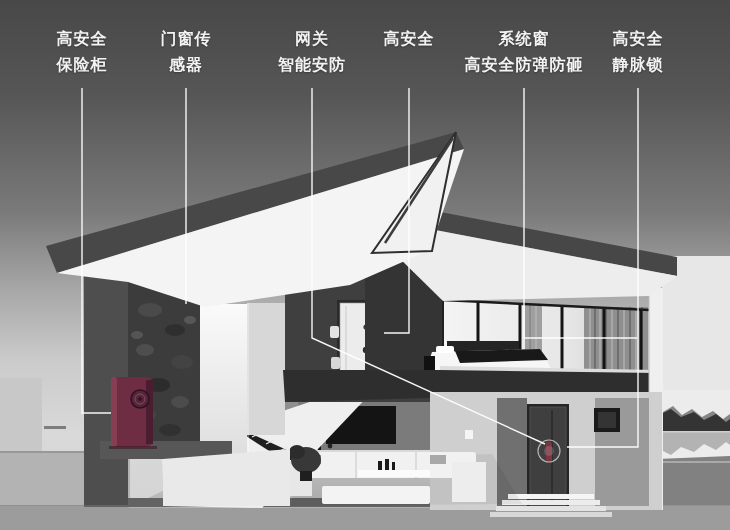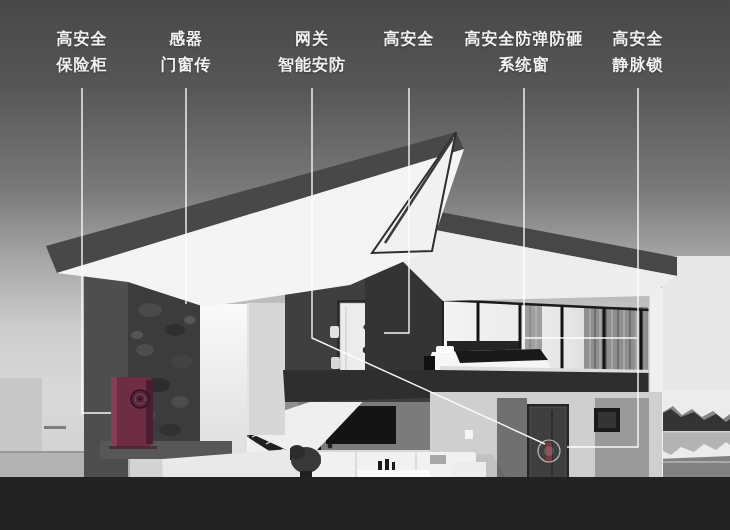--- a/index.html
+++ b/index.html
@@ -1,17 +1,17 @@
 <!DOCTYPE html>
 <html><head>
 <meta charset="utf-8">
 <style>
   html,body{margin:0;padding:0;background:#222;}
   .stage{
-    position:relative;width:730px;height:477px;overflow:hidden;
+    position:relative;width:730px;height:530px;overflow:hidden;
     background:linear-gradient(180deg,#484848 0%,#565656 18%,#7a7a7a 40%,#a8a8a8 55%,#cbcbcb 68%,#d9d9d9 82%,#d2d2d2 100%);
     font-family:"Liberation Sans","DejaVu Sans",sans-serif;
   }
   .stage svg{position:absolute;left:0;top:0;}
   .label{
     position:absolute;top:26px;width:190px;margin-left:-95px;text-align:center;
     color:#f3f3f3;font-weight:700;font-size:16px;line-height:26px;letter-spacing:1px;
     text-shadow:0 1px 2px rgba(0,0,0,.35);
   }
   .label span{display:block;}
@@ -234,33 +234,33 @@
   <circle cx="549" cy="451" r="11" fill="none" stroke="#ffffff" stroke-width="1.2" opacity="0.6"></circle>
   <circle cx="549" cy="451" r="5" fill="#ffffff" opacity="0.15"></circle>
 </svg>
 
 <div>
   <div class="label l1">
     <span>高安全</span>
     <span>保险柜</span>
   </div>
   <div class="label l2">
+    <span>门窗传</span>
     <span>感器</span>
-    <span>门窗传</span>
   </div>
   <div class="label l3">
     <span>网关</span>
     <span>智能安防</span>
   </div>
   <div class="label l4">
     <span>高安全</span>
   </div>
   <div class="label l5">
+    <span>系统窗</span>
     <span>高安全防弹防砸</span>
-    <span>系统窗</span>
   </div>
   <div class="label l6">
     <span>高安全</span>
     <span>静脉锁</span>
   </div>
 </div>
 
 </div>
 
 </body></html>

